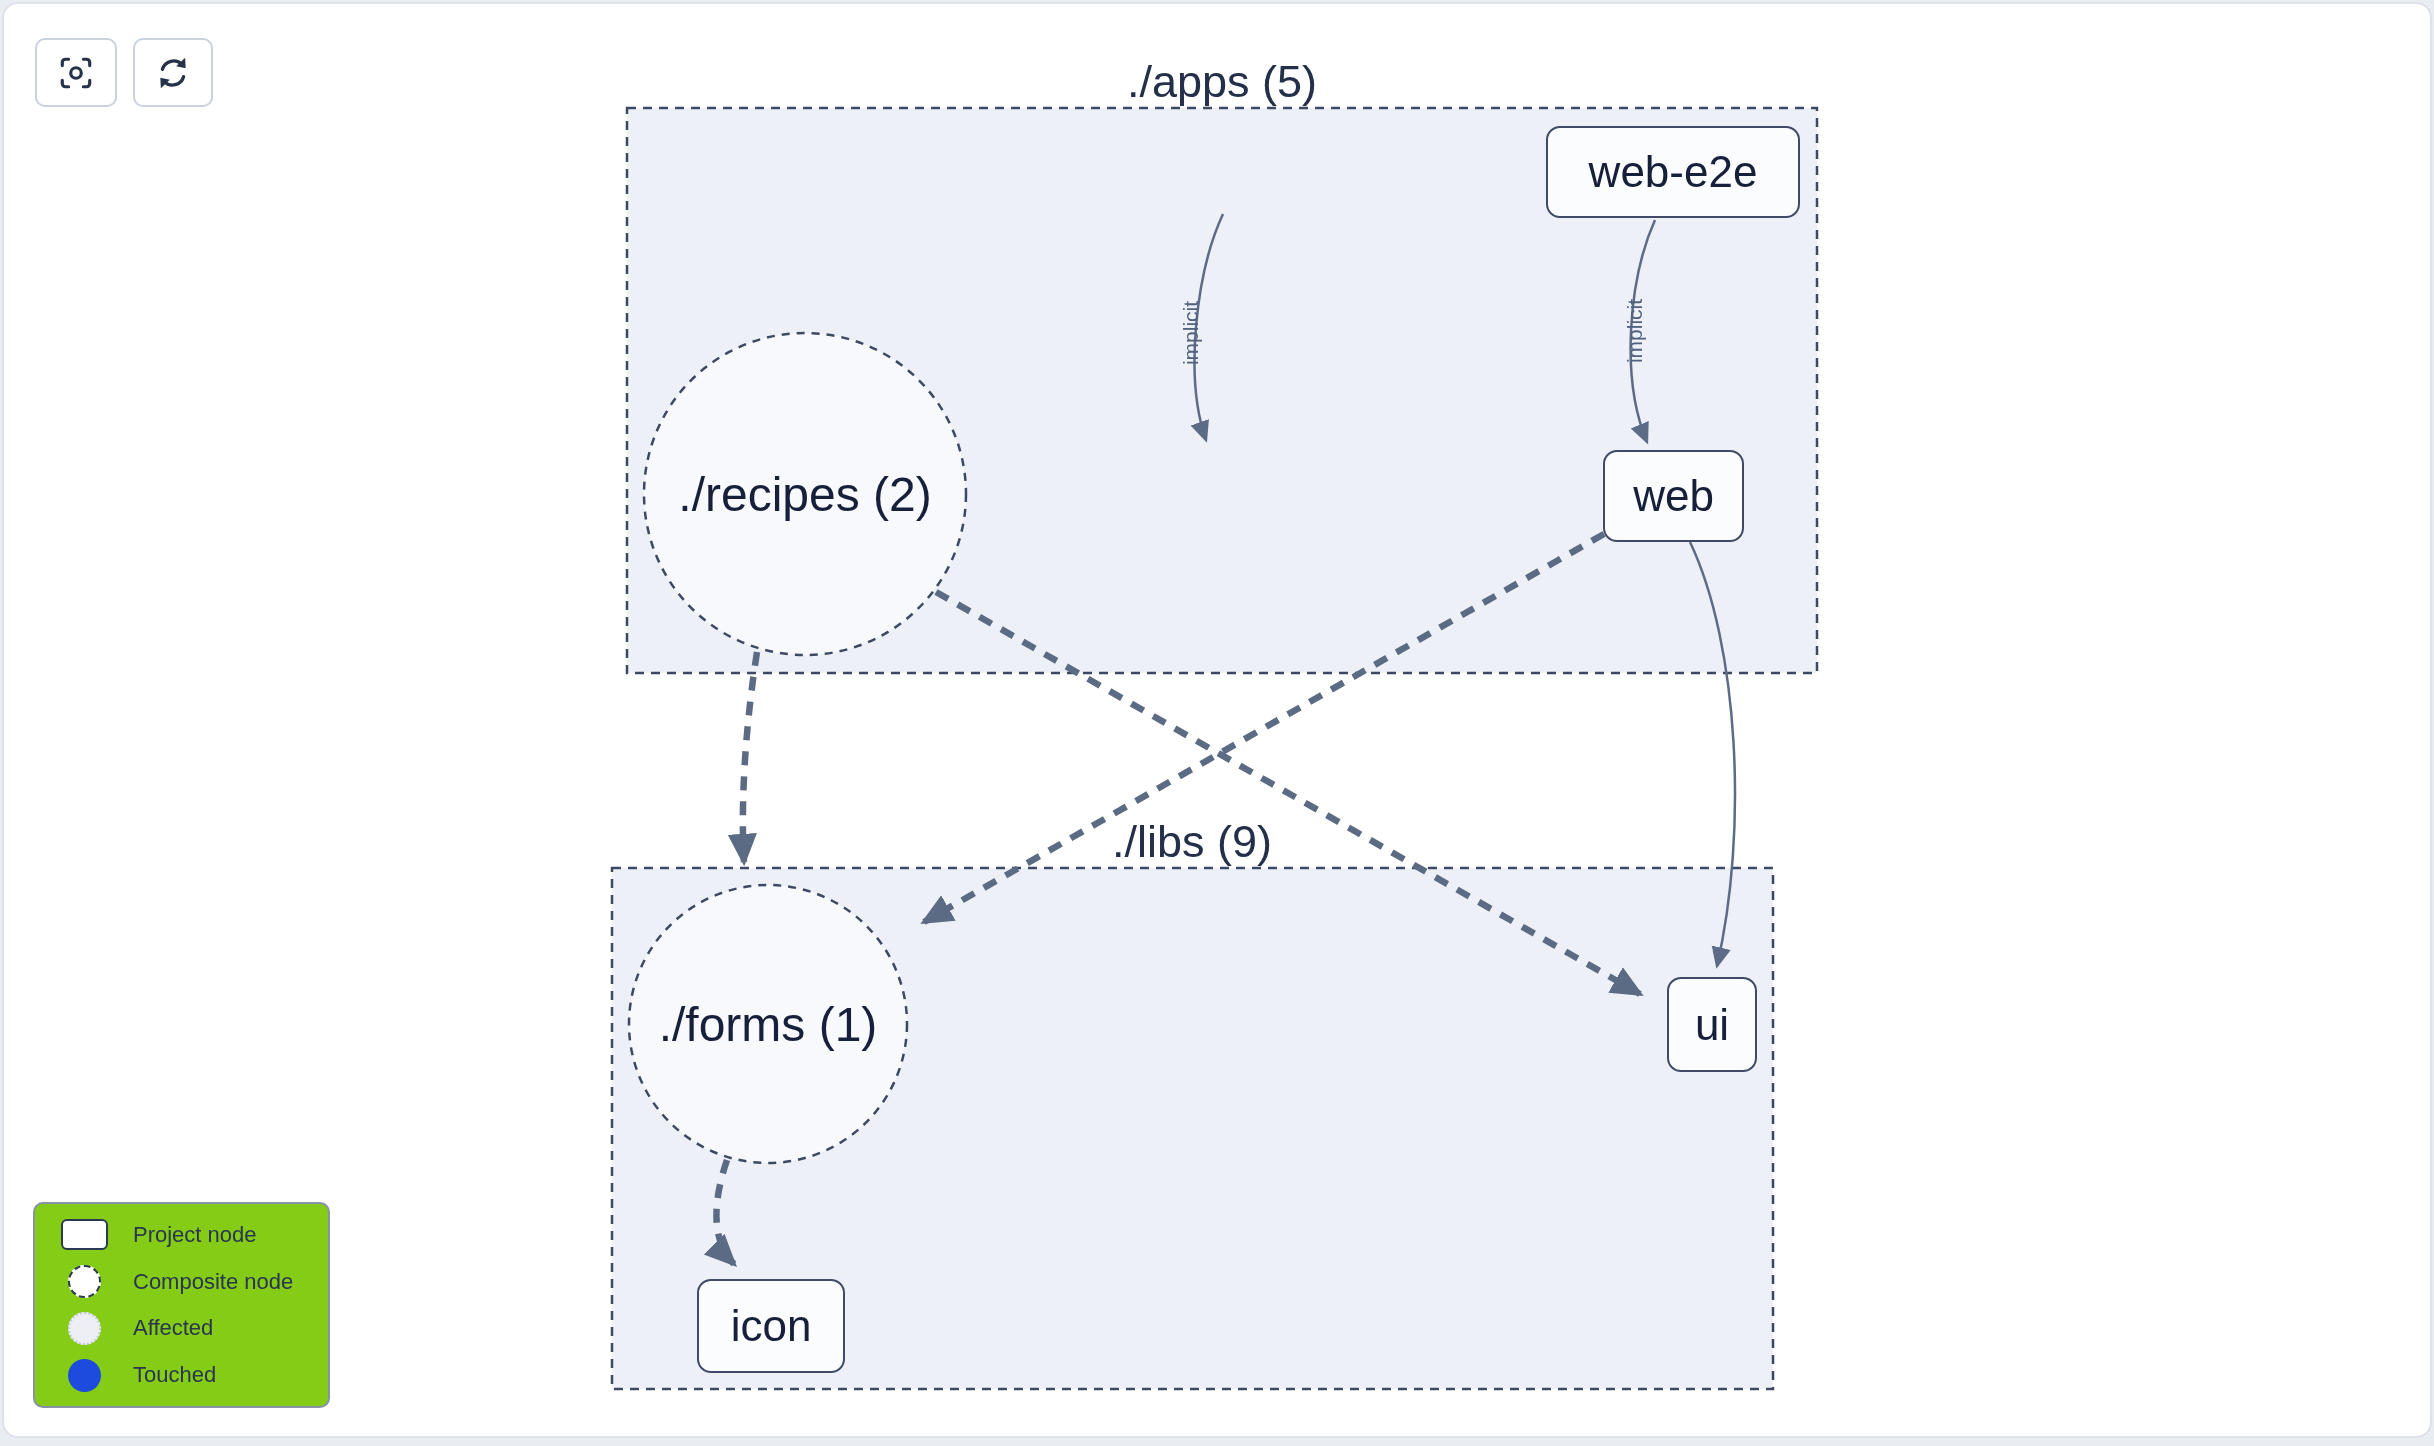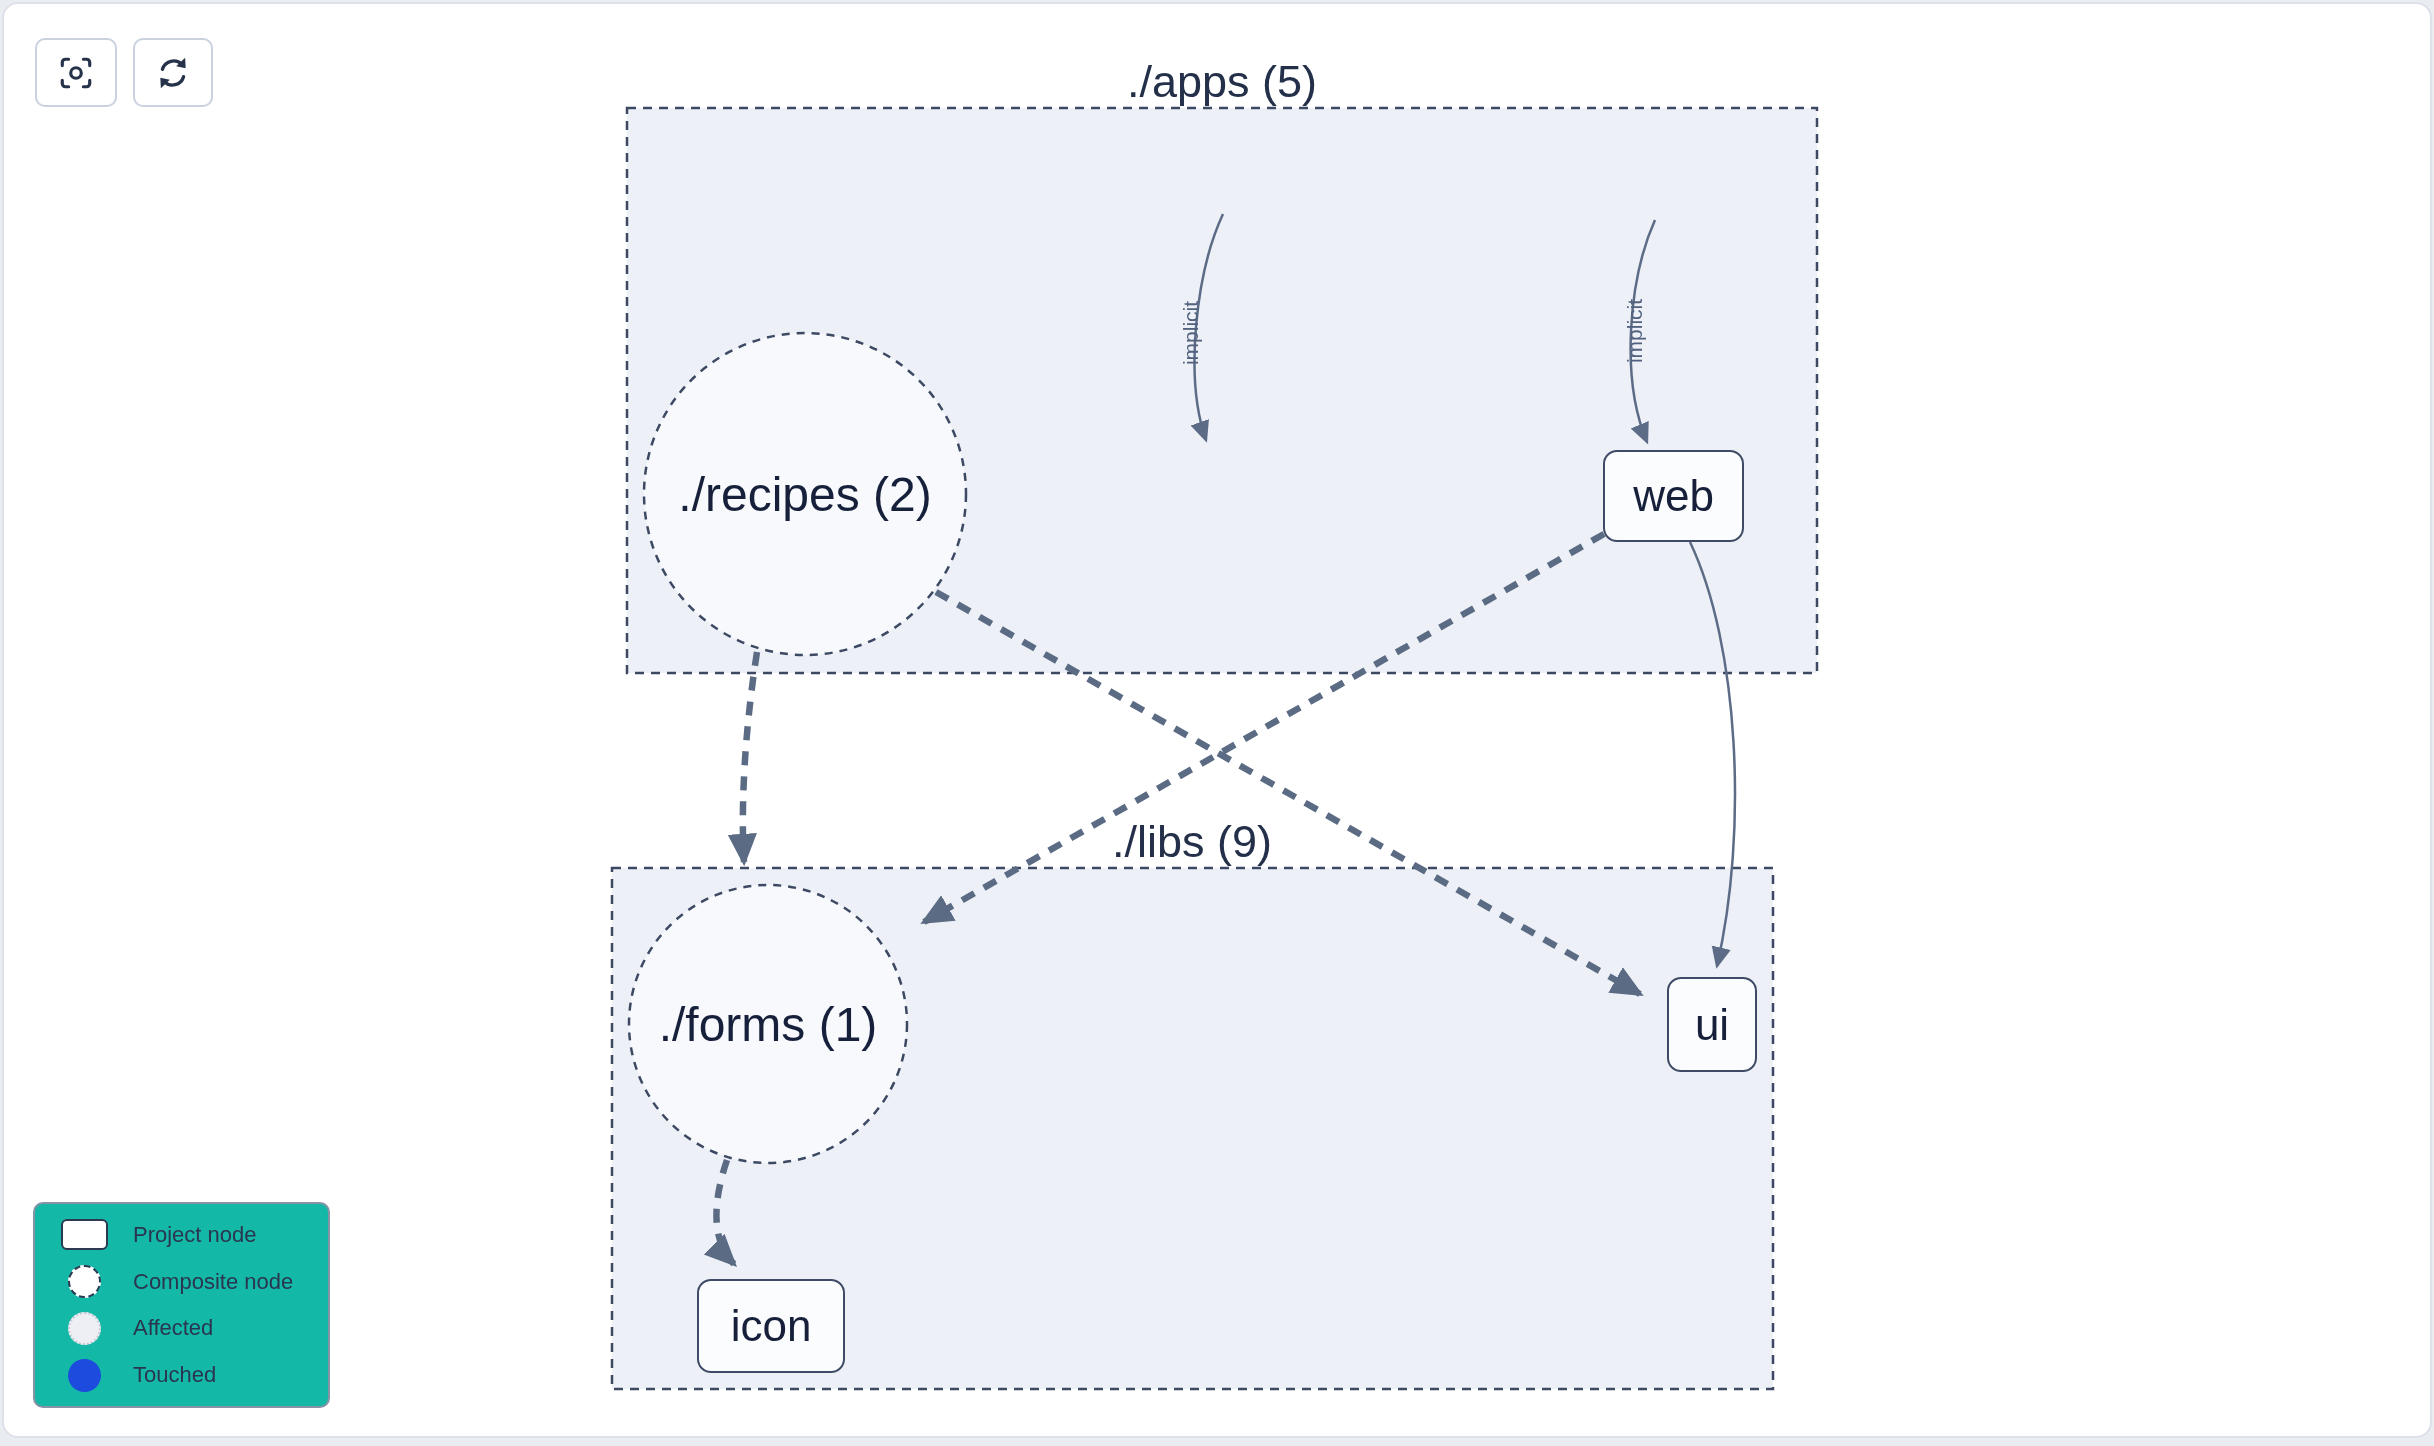--- a/index.html
+++ b/index.html
@@ -43,21 +43,21 @@
     font-size:45px; color:#242f49; white-space:nowrap;
   }
   .edge-label {
     position:absolute; transform:translate(-50%,-50%) rotate(-90deg);
     font-size:21px; color:#51617e; white-space:nowrap;
   }
 
   
   .legend {
     position:absolute; left:33px; top:1202px; width:297px; height:206px;
-    background:#14b8a6; border:2px solid #8792a6; border-radius:10px;
+    background:#84cc16; border:2px solid #8792a6; border-radius:10px;
     display:flex; flex-direction:column; justify-content:space-evenly;
     padding:6px 0;
   }
   .legend-row { display:flex; align-items:center; height:44px; }
   .legend-swatch-col { width:98px; display:flex; align-items:center; justify-content:center; flex:0 0 98px; }
   .legend-label { font-size:22px; color:#2a3550; }
   .sw-project { width:47px; height:31px; border:2.5px solid #2c3953; border-radius:6px; background:#fff; }
   .sw-composite { width:33px; height:33px; border:2.5px dashed #2c3953; border-radius:50%; background:#fff; }
   .sw-affected { width:33px; height:33px; border:2px dotted #c5cbd6; border-radius:50%; background:#edeff4; }
   .sw-touched { width:33px; height:33px; border-radius:50%; background:#1c4bdd; }
@@ -94,20 +94,23 @@
     <path d="M 1604 534 L 924 922" fill="none" stroke="#5b6b84" stroke-width="6.5" stroke-dasharray="14 11" marker-end="url(#arrow-big)"></path>
     <path d="M 727 1160 C 711 1207, 713 1243, 734 1264" fill="none" stroke="#5b6b84" stroke-width="6.5" stroke-dasharray="14 11" marker-end="url(#arrow-big)"></path>
   </svg>
 
   <div class="cluster-title" style="left:1222px; top:56px;">./apps (5)</div>
   <div class="cluster-title" style="left:1192px; top:816px;">./libs (9)</div>
 
   <div class="edge-label" style="left:1191px; top:333px;">implicit</div>
   <div class="edge-label" style="left:1635px; top:331px;">implicit</div>
 
+  <div class="node" style="left:1546px; top:126px; width:254px; height:92px;">
+    <span>web-e2e</span>
+  </div>
   <div class="node" style="left:1603px; top:450px; width:141px; height:92px;justify-content:center;">
     <span>web</span>
   </div>
   <div class="node" style="left:1667px; top:977px; width:90px; height:95px;">
     <span>ui</span>
   </div>
   <div class="node" style="left:697px; top:1279px; width:148px; height:94px;">
     <span>icon</span>
   </div>
 

